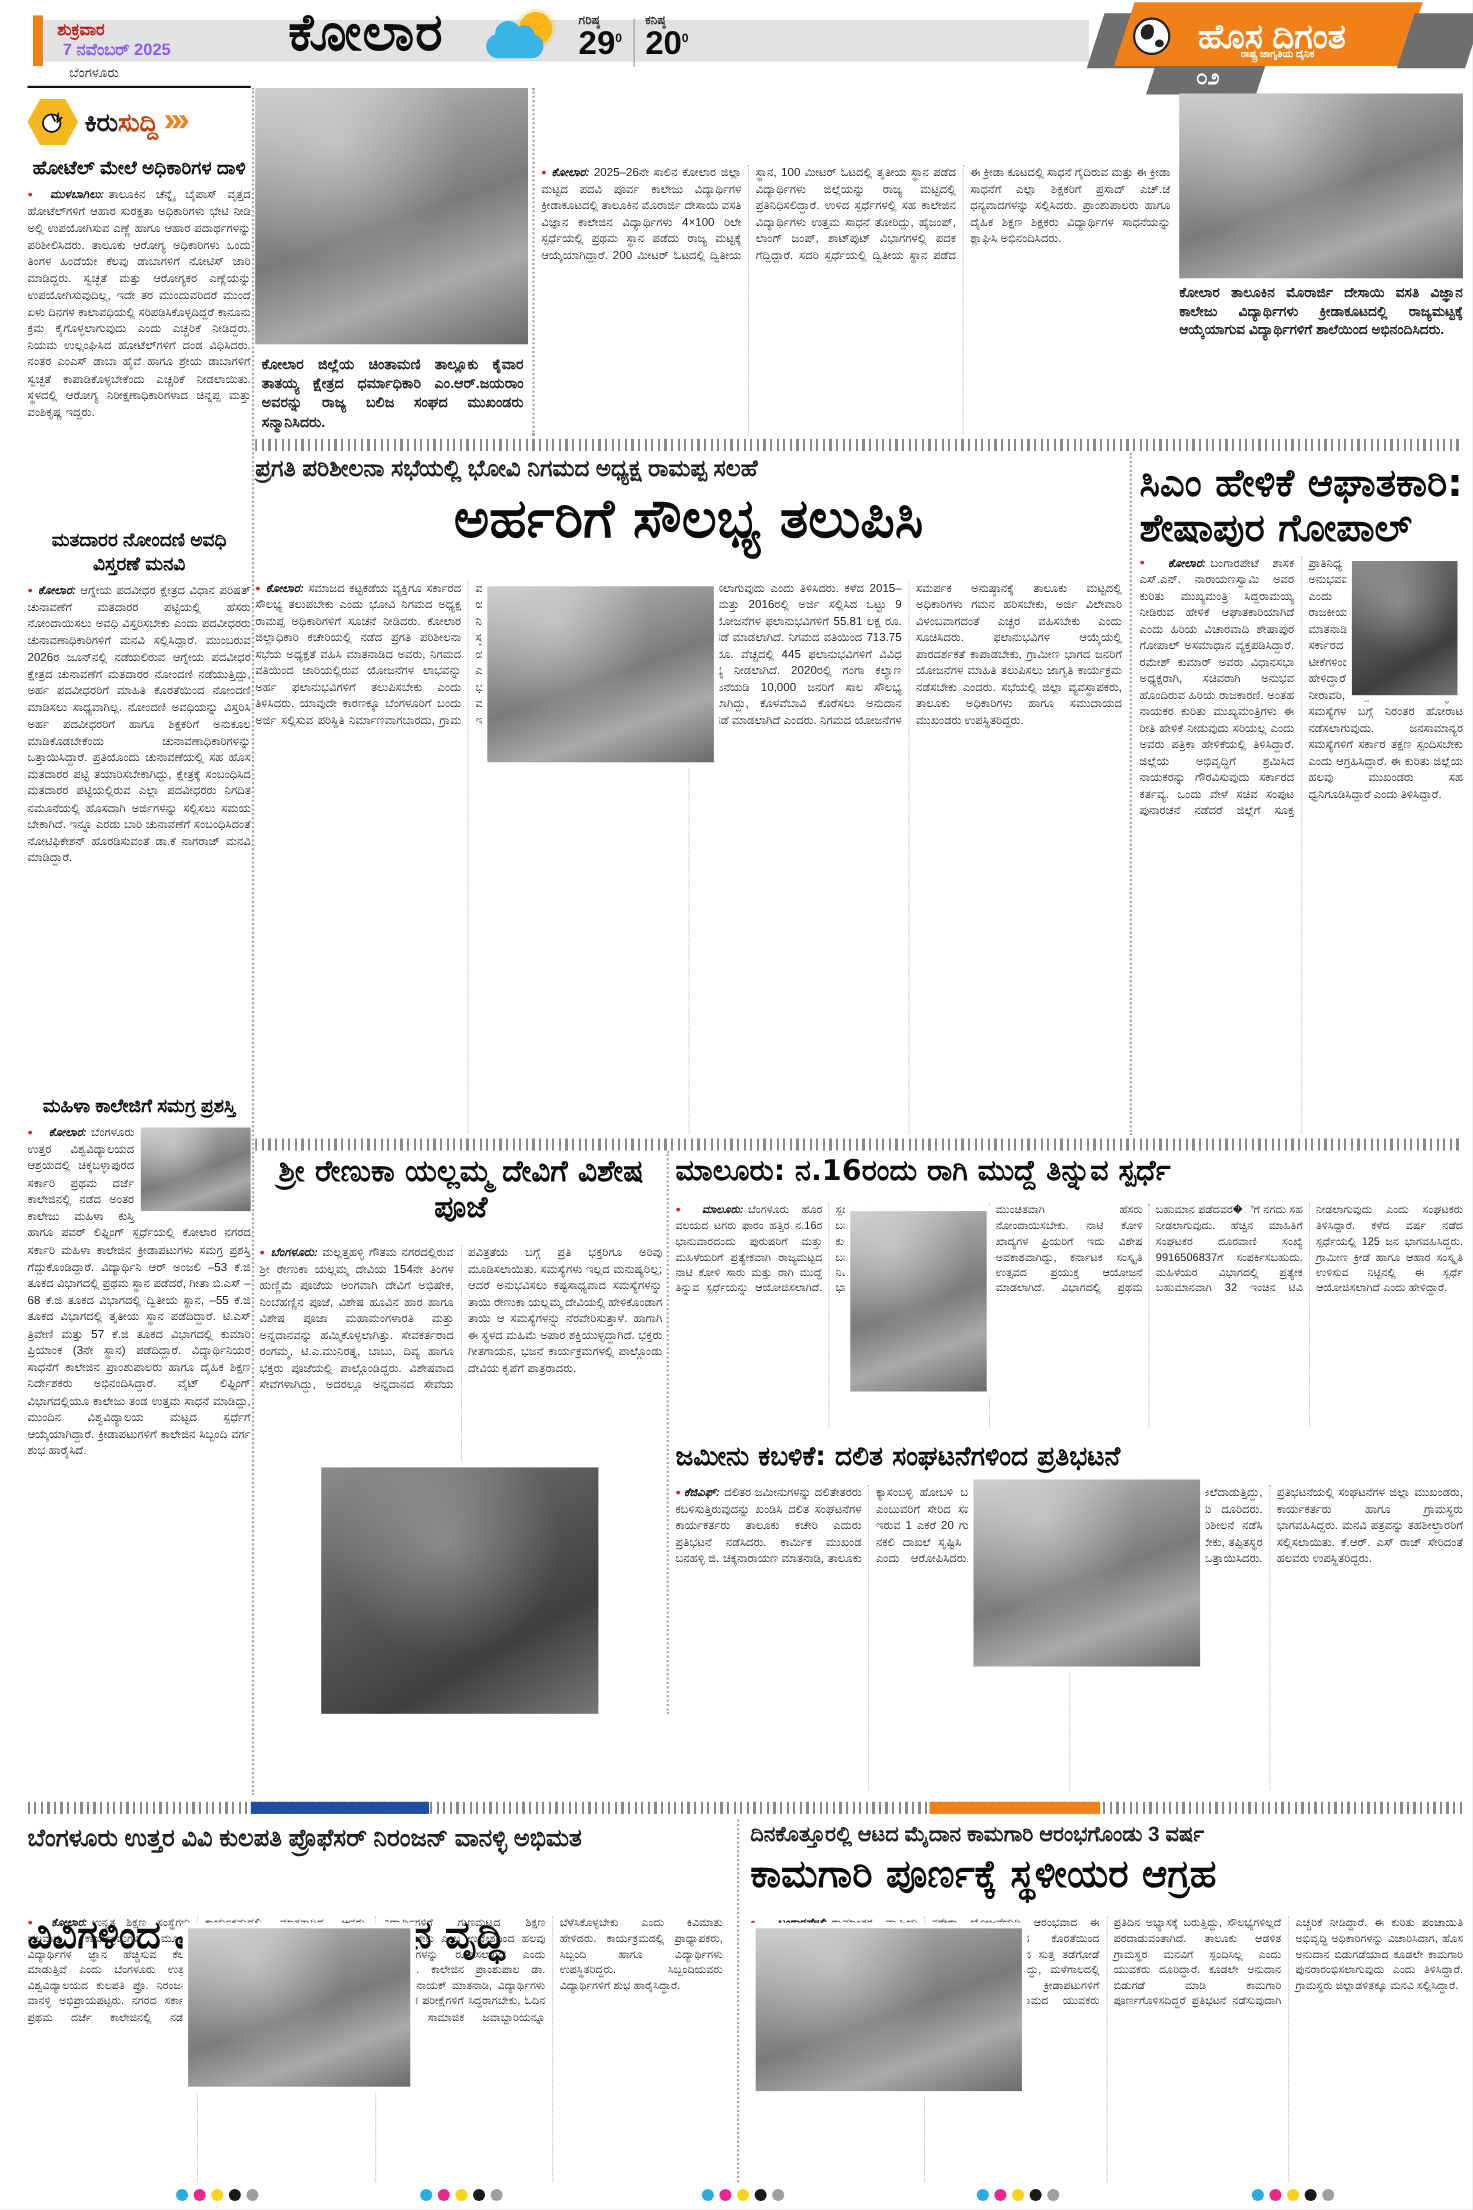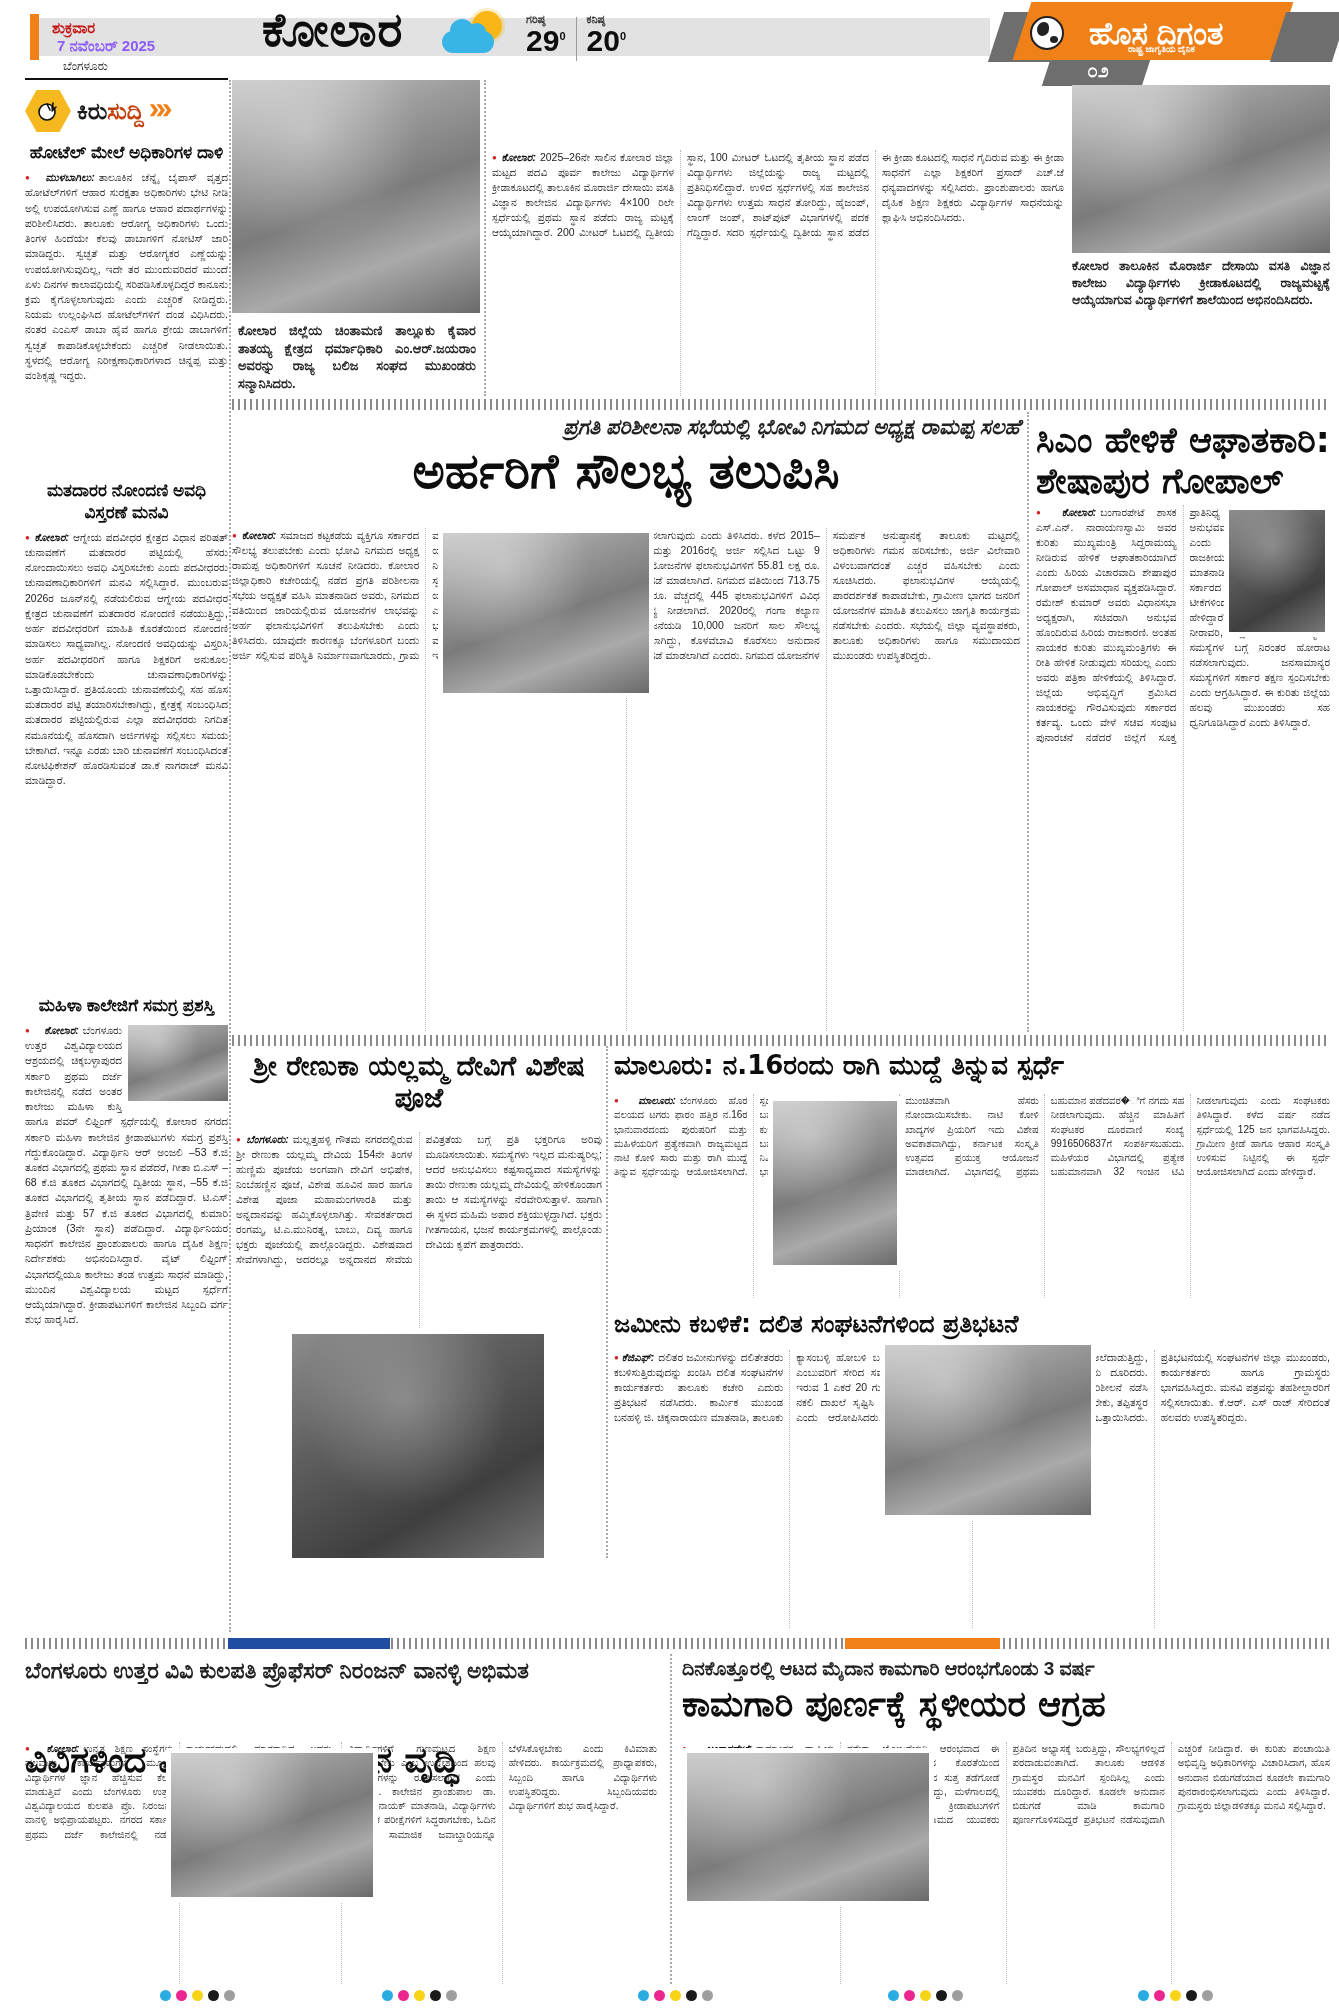--- a/index.html
+++ b/index.html
@@ -159,21 +159,21 @@
   <div class="abs body-text" style="left:492px;top:150px;width:572px;height:246px;">
     <div class="cols-3">
       <span class="dateline">ಕೋಲಾರ:</span><span>2025–26ನೇ ಸಾಲಿನ ಕೋಲಾರ ಜಿಲ್ಲಾ ಮಟ್ಟದ ಪದವಿ ಪೂರ್ವ ಕಾಲೇಜು ವಿದ್ಯಾರ್ಥಿಗಳ ಕ್ರೀಡಾಕೂಟದಲ್ಲಿ ತಾಲೂಕಿನ ಮೊರಾರ್ಜಿ ದೇಸಾಯಿ ವಸತಿ ವಿಜ್ಞಾನ ಕಾಲೇಜಿನ ವಿದ್ಯಾರ್ಥಿಗಳು 4×100 ರಿಲೇ ಸ್ಪರ್ಧೆಯಲ್ಲಿ ಪ್ರಥಮ ಸ್ಥಾನ ಪಡೆದು ರಾಜ್ಯ ಮಟ್ಟಕ್ಕೆ ಆಯ್ಕೆಯಾಗಿದ್ದಾರೆ. 200 ಮೀಟರ್ ಓಟದಲ್ಲಿ ದ್ವಿತೀಯ ಸ್ಥಾನ, 100 ಮೀಟರ್ ಓಟದಲ್ಲಿ ತೃತೀಯ ಸ್ಥಾನ ಪಡೆದ ವಿದ್ಯಾರ್ಥಿಗಳು ಜಿಲ್ಲೆಯನ್ನು ರಾಜ್ಯ ಮಟ್ಟದಲ್ಲಿ ಪ್ರತಿನಿಧಿಸಲಿದ್ದಾರೆ. ಉಳಿದ ಸ್ಪರ್ಧೆಗಳಲ್ಲಿ ಸಹ ಕಾಲೇಜಿನ ವಿದ್ಯಾರ್ಥಿಗಳು ಉತ್ತಮ ಸಾಧನೆ ತೋರಿದ್ದು, ಹೈಜಂಪ್, ಲಾಂಗ್ ಜಂಪ್, ಶಾಟ್‌ಪುಟ್ ವಿಭಾಗಗಳಲ್ಲಿ ಪದಕ ಗೆದ್ದಿದ್ದಾರೆ. ಸದರಿ ಸ್ಪರ್ಧೆಯಲ್ಲಿ ದ್ವಿತೀಯ ಸ್ಥಾನ ಪಡೆದ ಈ ಕ್ರೀಡಾ ಕೂಟದಲ್ಲಿ ಸಾಧನೆ ಗೈದಿರುವ ಮತ್ತು ಈ ಕ್ರೀಡಾ ಸಾಧನೆಗೆ ಎಲ್ಲಾ ಶಿಕ್ಷಕರಿಗೆ ಪ್ರಸಾದ್ ಎಚ್.ಜೆ ಧನ್ಯವಾದಗಳನ್ನು ಸಲ್ಲಿಸಿದರು. ಪ್ರಾಂಶುಪಾಲರು ಹಾಗೂ ದೈಹಿಕ ಶಿಕ್ಷಣ ಶಿಕ್ಷಕರು ವಿದ್ಯಾರ್ಥಿಗಳ ಸಾಧನೆಯನ್ನು ಶ್ಲಾಘಿಸಿ ಅಭಿನಂದಿಸಿದರು.</span>
     </div>
   </div>
   <div class="abs photo" style="left:1072px;top:85px;width:258px;height:168px;"></div>
   <div class="abs caption" style="left:1072px;top:258px;width:258px;font-size:12.5px;">ಕೋಲಾರ ತಾಲೂಕಿನ ಮೊರಾರ್ಜಿ ದೇಸಾಯಿ ವಸತಿ ವಿಜ್ಞಾನ ಕಾಲೇಜು ವಿದ್ಯಾರ್ಥಿಗಳು ಕ್ರೀಡಾಕೂಟದಲ್ಲಿ ರಾಜ್ಯಮಟ್ಟಕ್ಕೆ ಆಯ್ಕೆಯಾಗುವ ವಿದ್ಯಾರ್ಥಿಗಳಿಗೆ ಶಾಲೆಯಿಂದ ಅಭಿನಂದಿಸಿದರು.</div>
 
   <div class="abs hatch" style="left:232px;top:399px;width:1098px;"></div>
 
-  <div class="abs kicker" style="left:232px;top:415px;width:788px;text-align:right;font-size:21px;font-style:italic;">ಪ್ರಗತಿ ಪರಿಶೀಲನಾ ಸಭೆಯಲ್ಲಿ ಭೋವಿ ನಿಗಮದ ಅಧ್ಯಕ್ಷ ರಾಮಪ್ಪ ಸಲಹೆ</div>
+  <div class="abs kicker" style="left:232px;top:415px;width:788px;text-align:left;font-size:21px;">ಪ್ರಗತಿ ಪರಿಶೀಲನಾ ಸಭೆಯಲ್ಲಿ ಭೋವಿ ನಿಗಮದ ಅಧ್ಯಕ್ಷ ರಾಮಪ್ಪ ಸಲಹೆ</div>
   <div class="abs hl" style="left:232px;top:443px;width:788px;text-align:center;font-size:49px;">ಅರ್ಹರಿಗೆ ಸೌಲಭ್ಯ ತಲುಪಿಸಿ</div>
   <div class="abs body-text" style="left:232px;top:528px;width:788px;height:503px;">
     <div class="cols-4">
       <span class="dateline">ಕೋಲಾರ:</span><span>ಸಮಾಜದ ಕಟ್ಟಕಡೆಯ ವ್ಯಕ್ತಿಗೂ ಸರ್ಕಾರದ ಸೌಲಭ್ಯ ತಲುಪಬೇಕು ಎಂದು ಭೋವಿ ನಿಗಮದ ಅಧ್ಯಕ್ಷ ರಾಮಪ್ಪ ಅಧಿಕಾರಿಗಳಿಗೆ ಸೂಚನೆ ನೀಡಿದರು. ಕೋಲಾರ ಜಿಲ್ಲಾಧಿಕಾರಿ ಕಚೇರಿಯಲ್ಲಿ ನಡೆದ ಪ್ರಗತಿ ಪರಿಶೀಲನಾ ಸಭೆಯ ಅಧ್ಯಕ್ಷತೆ ವಹಿಸಿ ಮಾತನಾಡಿದ ಅವರು, ನಿಗಮದ ವತಿಯಿಂದ ಜಾರಿಯಲ್ಲಿರುವ ಯೋಜನೆಗಳ ಲಾಭವನ್ನು ಅರ್ಹ ಫಲಾನುಭವಿಗಳಿಗೆ ತಲುಪಿಸಬೇಕು ಎಂದು ತಿಳಿಸಿದರು. ಯಾವುದೇ ಕಾರಣಕ್ಕೂ ಬೆಂಗಳೂರಿಗೆ ಬಂದು ಅರ್ಜಿ ಸಲ್ಲಿಸುವ ಪರಿಸ್ಥಿತಿ ನಿರ್ಮಾಣವಾಗಬಾರದು, ಗ್ರಾಮ ಮಟ್ಟದಲ್ಲಿಯೇ ಅರ್ಜಿ ಸ್ವೀಕರಿಸಬೇಕು ಎಂದರು. ನಿಗಮದ ಯೋಜನೆಗಳಡಿ ಒಟ್ಟು 405.75 ಲಕ್ಷ ರೂ. ಗುರಿ ನೀಡಲಾಗಿದ್ದು, ಗಂಗಾ ಕಲ್ಯಾಣ ಯೋಜನೆಗೆ 114 ಲಕ್ಷ, ಸ್ವಯಂ ಉದ್ಯೋಗ ಯೋಜನೆಗೆ 80 ಲಕ್ಷ ಹಾಗೂ ಸಾಲದ ಯೋಜನೆಗಳಿಗೆ ಉಳಿದ ಅನುದಾನ ಮೀಸಲಿಡಲಾಗಿದೆ ಎಂದು ಅಧಿಕಾರಿಗಳು ಮಾಹಿತಿ ನೀಡಿದರು. ಜಿಲ್ಲೆಯಲ್ಲಿ ಭೋವಿ ಸಮುದಾಯದ 41,543 ಪುರುಷರು, 40,492 ಮಹಿಳೆಯರು ಸೇರಿದಂತೆ ಒಟ್ಟು 82,035 ಜನಸಂಖ್ಯೆ ಇದ್ದು, ಸಮುದಾಯದ ಅಭಿವೃದ್ಧಿಗೆ ವಿಶೇಷ ಕಾರ್ಯಕ್ರಮ ರೂಪಿಸಲಾಗುವುದು ಎಂದು ತಿಳಿಸಿದರು. ಕಳೆದ 2015–16 ಮತ್ತು 2016ರಲ್ಲಿ ಅರ್ಜಿ ಸಲ್ಲಿಸಿದ ಒಟ್ಟು 9 ಉಪಯೋಜನೆಗಳ ಫಲಾನುಭವಿಗಳಿಗೆ 55.81 ಲಕ್ಷ ರೂ. ಬಿಡುಗಡೆ ಮಾಡಲಾಗಿದೆ. ನಿಗಮದ ವತಿಯಿಂದ 713.75 ಲಕ್ಷ ರೂ. ವೆಚ್ಚದಲ್ಲಿ 445 ಫಲಾನುಭವಿಗಳಿಗೆ ವಿವಿಧ ಸೌಲಭ್ಯ ನೀಡಲಾಗಿದೆ. 2020ರಲ್ಲಿ ಗಂಗಾ ಕಲ್ಯಾಣ ಯೋಜನೆಯಡಿ 10,000 ಜನರಿಗೆ ಸಾಲ ಸೌಲಭ್ಯ ಕಲ್ಪಿಸಲಾಗಿದ್ದು, ಕೊಳವೆಬಾವಿ ಕೊರೆಸಲು ಅನುದಾನ ಬಿಡುಗಡೆ ಮಾಡಲಾಗಿದೆ ಎಂದರು. ನಿಗಮದ ಯೋಜನೆಗಳ ಸಮರ್ಪಕ ಅನುಷ್ಠಾನಕ್ಕೆ ತಾಲೂಕು ಮಟ್ಟದಲ್ಲಿ ಅಧಿಕಾರಿಗಳು ಗಮನ ಹರಿಸಬೇಕು, ಅರ್ಜಿ ವಿಲೇವಾರಿ ವಿಳಂಬವಾಗದಂತೆ ಎಚ್ಚರ ವಹಿಸಬೇಕು ಎಂದು ಸೂಚಿಸಿದರು. ಫಲಾನುಭವಿಗಳ ಆಯ್ಕೆಯಲ್ಲಿ ಪಾರದರ್ಶಕತೆ ಕಾಪಾಡಬೇಕು, ಗ್ರಾಮೀಣ ಭಾಗದ ಜನರಿಗೆ ಯೋಜನೆಗಳ ಮಾಹಿತಿ ತಲುಪಿಸಲು ಜಾಗೃತಿ ಕಾರ್ಯಕ್ರಮ ನಡೆಸಬೇಕು ಎಂದರು. ಸಭೆಯಲ್ಲಿ ಜಿಲ್ಲಾ ವ್ಯವಸ್ಥಾಪಕರು, ತಾಲೂಕು ಅಧಿಕಾರಿಗಳು ಹಾಗೂ ಸಮುದಾಯದ ಮುಖಂಡರು ಉಪಸ್ಥಿತರಿದ್ದರು.</span>
     </div>
   </div>
   <div class="abs photo-frame" style="left:438px;top:528px;width:216px;height:170px;">
     <div class="photo"></div>
   </div>
 

